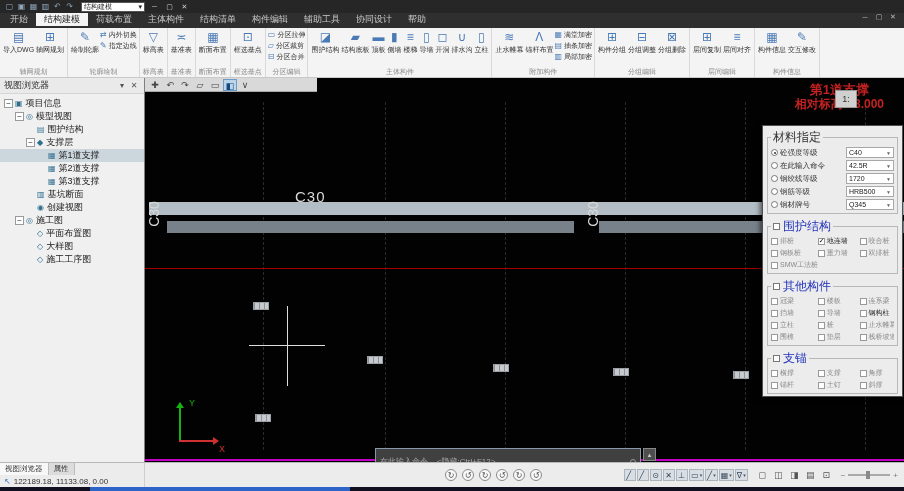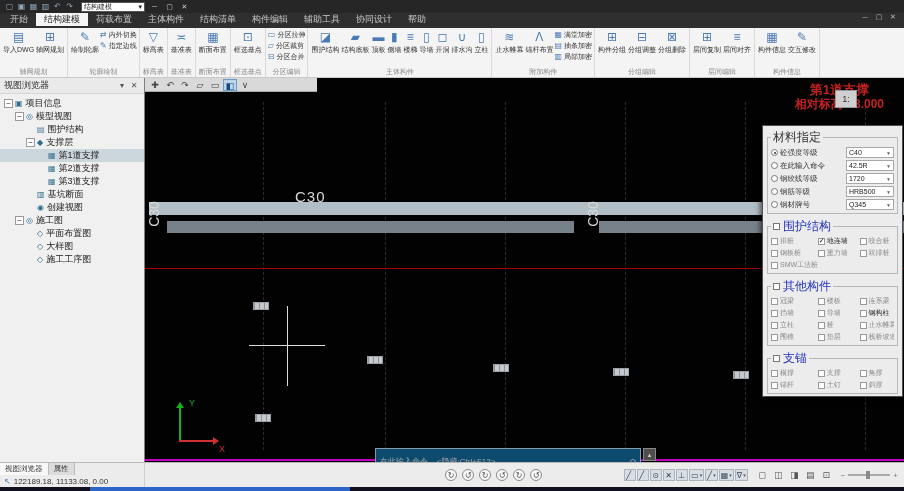--- a/index.html
+++ b/index.html
@@ -67,21 +67,21 @@
     background-image:linear-gradient(90deg,#8b9196 1px,transparent 1px);background-size:5px 100%}
   .ch-v{position:absolute;left:142px;top:228px;width:1px;height:80px;background:#dcdcdc}
   .ch-h{position:absolute;left:104px;top:267px;width:76px;height:1px;background:#dcdcdc}
   .ucs{position:absolute;left:20px;top:318px;width:70px;height:64px}
   .ucs-y{position:absolute;left:14px;top:8px;width:2px;height:38px;background:#14b414}
   .ucs-y::before{content:'';position:absolute;left:-3px;top:-6px;border:4px solid transparent;border-bottom:6px solid #14b414}
   .ucs-x{position:absolute;left:14px;top:44px;width:38px;height:2px;background:#d03030}
   .ucs-x::before{content:'';position:absolute;right:-6px;top:-3px;border:4px solid transparent;border-left:6px solid #d03030}
   .ucs-ylab{position:absolute;left:24px;top:2px;color:#14b414;font-size:9px}
   .ucs-xlab{position:absolute;left:54px;top:48px;color:#d03030;font-size:9px}
-  .command-bar{position:absolute;left:230px;top:370px;width:266px;height:27px;background:#0c4a6e;border:1px solid #8899aa;
+  .command-bar{position:absolute;left:230px;top:370px;width:266px;height:27px;background:#404040;border:1px solid #8899aa;
     display:flex;align-items:center;gap:4px;padding:0 4px;z-index:4}
   .cmd-text{flex:1;font-size:8px;color:#a8a8a8;white-space:nowrap;overflow:hidden}
   .mag{width:6px;height:6px;border:1px solid #999;border-radius:50%;position:relative;flex:none}
   .mag::after{content:'';position:absolute;left:4px;top:5px;width:4px;height:1px;background:#999;transform:rotate(45deg)}
   .cmd-up{position:absolute;left:498px;top:370px;width:13px;height:13px;background:#4e4e4e;border:1px solid #888;
     color:#ccc;font-size:6px;text-align:center;line-height:12px;z-index:4}
   .magenta{position:absolute;left:0;top:381px;width:100%;height:2px;background:#c400c4}
   
   .props-panel{position:absolute;left:617px;top:47px;width:141px;height:272px;background:#ececec;border:1px solid #4e4e4e;
     box-shadow:-2px 2px 5px rgba(0,0,0,.55);display:flex;flex-direction:column;z-index:6}

